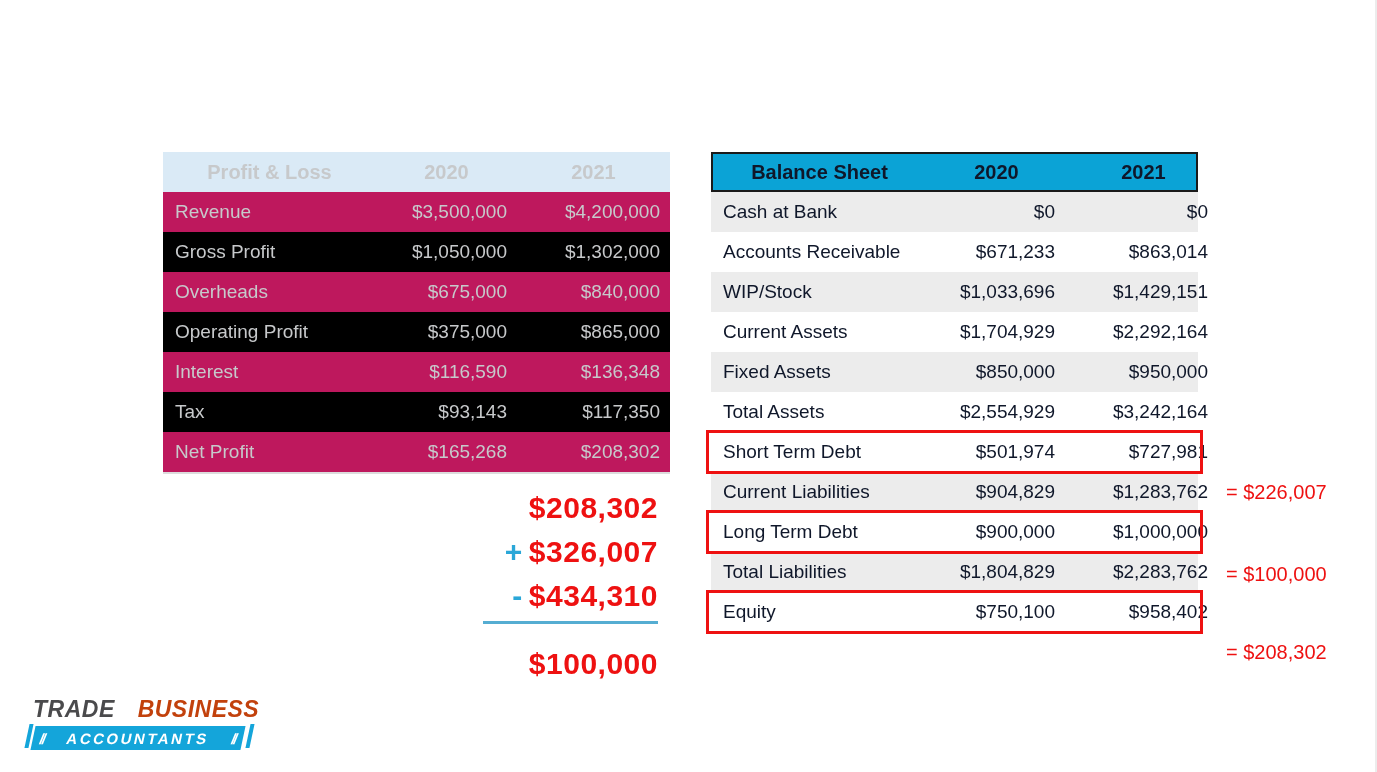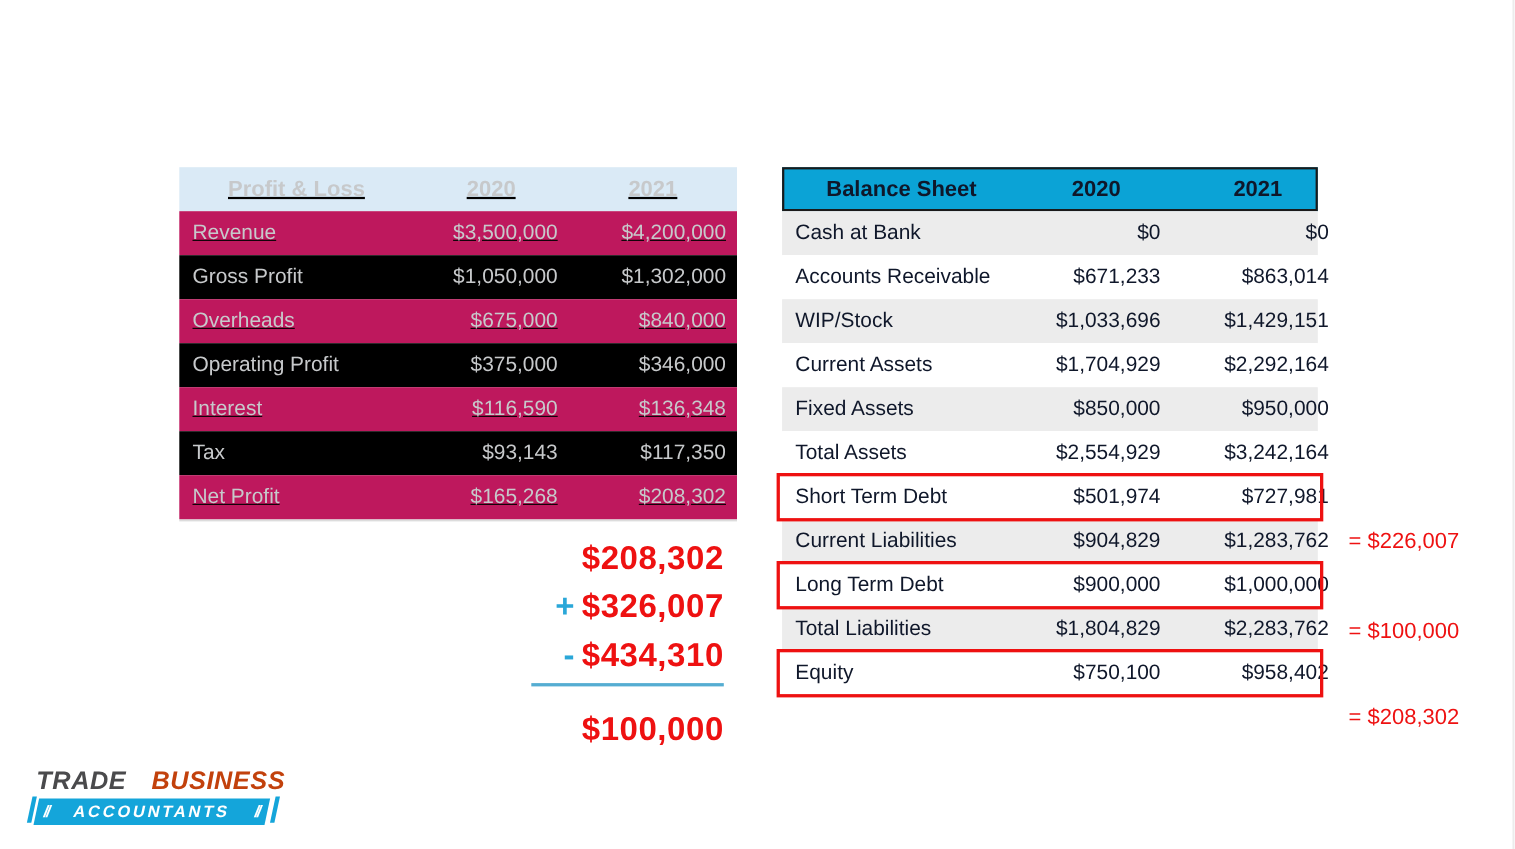--- a/index.html
+++ b/index.html
@@ -10,21 +10,21 @@
   }
   
   .fin-table{position:absolute;width:507px;top:152px;}
   .row{display:grid;grid-template-columns:213px 141px 153px;height:40px;align-items:center;font-size:19px;}
   .cell{box-sizing:border-box;}
   .cell.label{padding-left:12px;text-align:left;}
   .cell.num{text-align:right;padding-right:10px;}
   .hdr{font-weight:bold;height:40px;box-sizing:border-box;}
   .hdr .cell{text-align:center;padding:0;}
   
-  #pnl{left:163px;text-decoration:underline;}
+  #pnl{left:163px;}
   #pnl .hdr{background:#daeaf6;color:#fbfdfe;font-size:20px;}
   #pnl .row{color:#c7c9cb;}
   #pnl .row.shade{background:#be185d;}
   #pnl .row.plain{background:#000000;}
   #pnl{border-bottom:2px solid #dcdcdc;}
   
   #bs{left:691px;}
   #bs .hdr{background:#0ba3d6;color:#ffffff;font-size:20px;border:2px solid #1a1a1a;}
   #bs .row{color:#0f172a;margin-left:20px;}
   #bs .row.shade{background:#ececec;}
@@ -78,21 +78,21 @@
       <div class="cell num">$1,302,000</div>
     </div>
     <div class="row shade">
       <div class="cell label">Overheads</div>
       <div class="cell num">$675,000</div>
       <div class="cell num">$840,000</div>
     </div>
     <div class="row plain">
       <div class="cell label">Operating Profit</div>
       <div class="cell num">$375,000</div>
-      <div class="cell num">$346,000</div>
+      <div class="cell num">$865,000</div>
     </div>
     <div class="row shade">
       <div class="cell label">Interest</div>
       <div class="cell num">$116,590</div>
       <div class="cell num">$136,348</div>
     </div>
     <div class="row plain">
       <div class="cell label">Tax</div>
       <div class="cell num">$93,143</div>
       <div class="cell num">$117,350</div>

